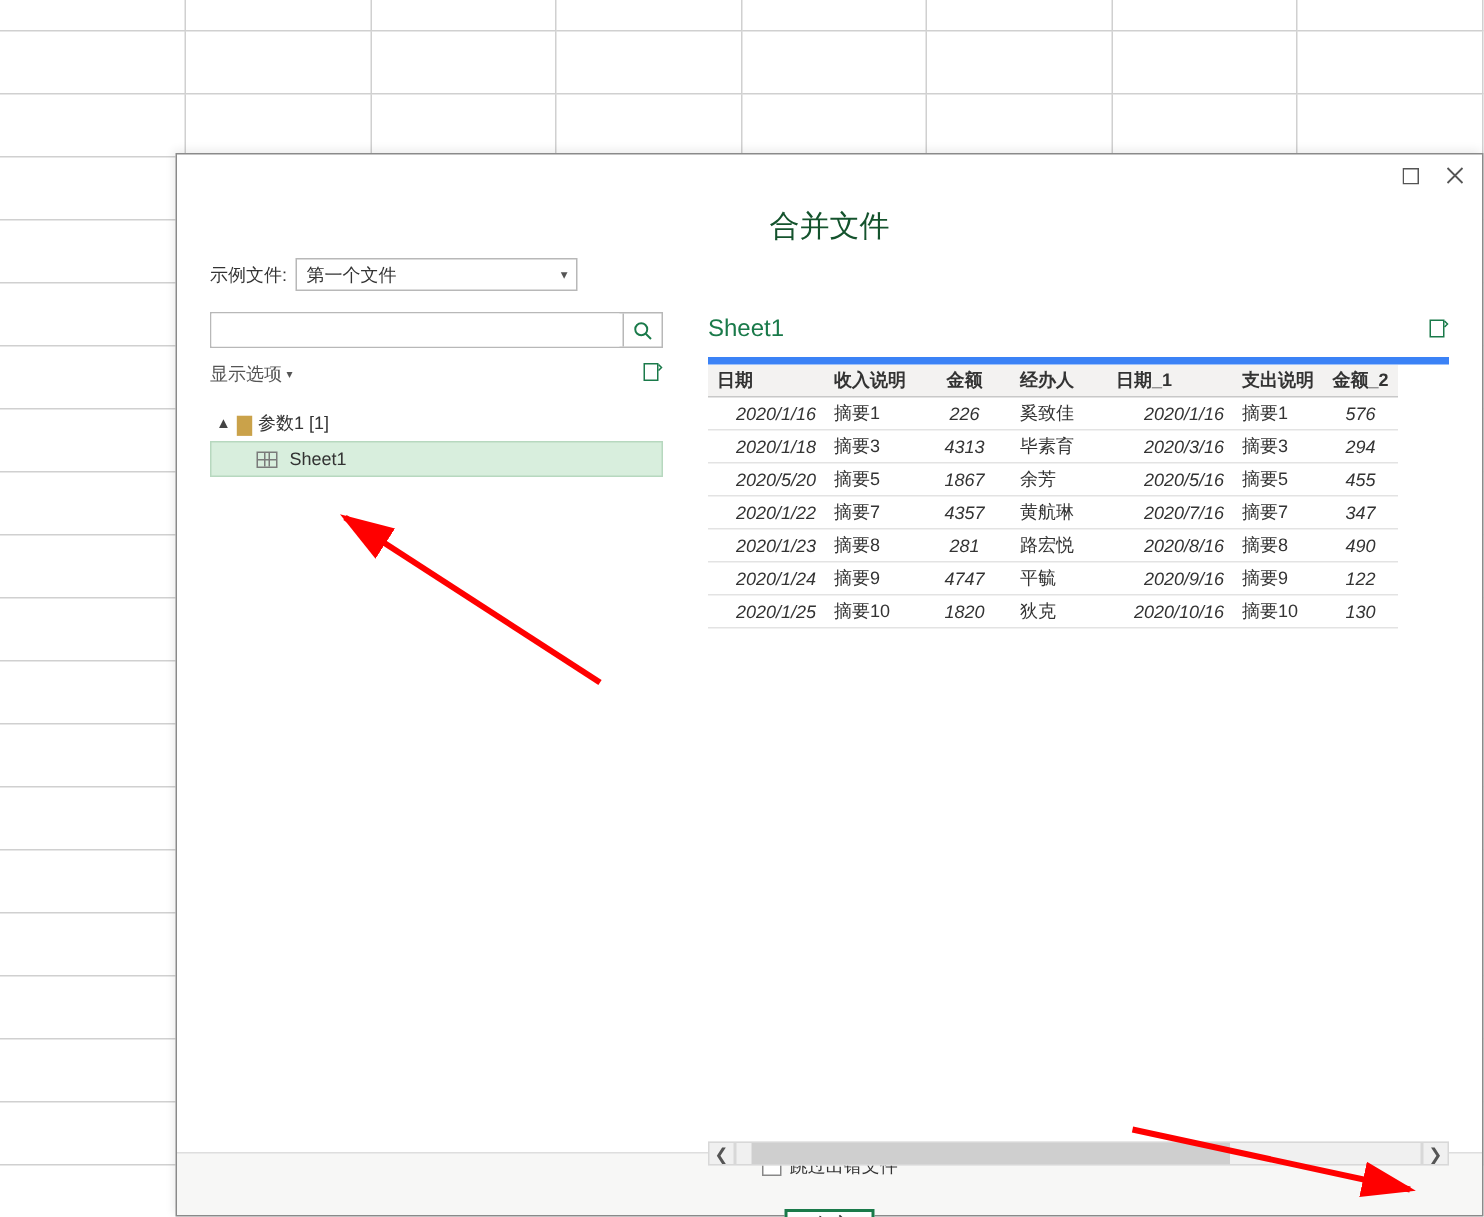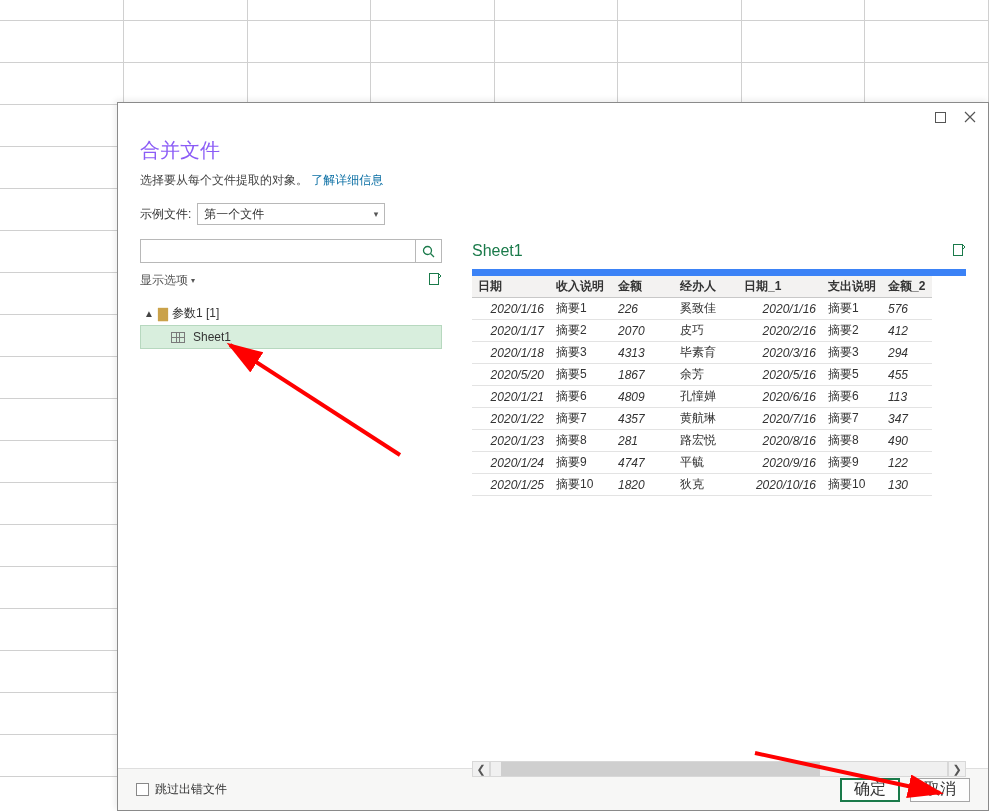--- a/index.html
+++ b/index.html
@@ -59,22 +59,23 @@
   }
   .dlg-body {
     padding: 6px 22px 0 22px;
     flex: 1 1 auto;
     display: flex;
     flex-direction: column;
     min-height: 0;
   }
   .dlg-title {
     font-size: 20px;
-    color: #8b5cf6;
+    color: #14532d;
     margin-bottom: 8px;
+    text-align: center;
   }
   .dlg-subtitle {
     font-size: 12px;
     color: #444;
     margin-bottom: 14px;
   }
   .dlg-subtitle a { color: #0b6fa4; text-decoration: none; cursor: pointer; }
 
   .sample-row {
     display: flex; align-items: center; gap: 6px;
@@ -170,42 +171,42 @@
     height: 24px;
     margin-bottom: 6px;
   }
   .preview-title { color: #1a7a4a; font-size: 16px; }
   .preview-refresh { color: #1a7a4a; cursor: pointer; }
 
   .preview-table-wrap {
     flex: 1 1 auto;
     overflow: hidden;
     position: relative;
-    border-top: 7px solid #3b82f6;
+    border-top: 5px solid #3b82f6;
   }
   table.preview {
     border-collapse: collapse;
     font-size: 12px;
     white-space: nowrap;
     table-layout: fixed;
   }
   table.preview th, table.preview td {
     border-bottom: 1px solid #e3e3e3;
     padding: 2px 6px;
     height: 20px;
     text-align: left;
     overflow: hidden;
     font-style: normal;
   }
   table.preview th {
     background: #f3f2f1;
     font-weight: bold;
     border-bottom: 1px solid #c8c8c8;
   }
-  table.preview td.num, table.preview th.num { text-align: left; }
+  table.preview td.num, table.preview th.num { text-align: center; }
   table.preview td.date { text-align: right; font-style: italic; }
   col.c-date  { width: 78px; }
   col.c-desc  { width: 62px; }
   col.c-amt   { width: 62px; }
   col.c-person{ width: 64px; }
   col.c-date2 { width: 84px; }
   col.c-desc2 { width: 60px; }
   col.c-amt2  { width: 50px; }
 
   .hscroll {
@@ -238,20 +239,21 @@
   }
 
   .footer {
     height: 42px;
     border-top: 1px solid #dedede;
     background: #f7f7f6;
     display: flex;
     align-items: center;
     padding: 0 18px;
     gap: 10px;
+    flex-direction: column;
   }
   .footer .spacer { flex: 1; }
   .chk {
     width: 13px; height: 13px;
     border: 1px solid #888;
     display: inline-block;
     margin-right: 6px;
     vertical-align: middle;
     background: #fff;
   }
@@ -483,24 +485,20 @@
     </div>
     <div class="tbtn">
       <svg width="12" height="12">
           <path d="M1 1 L11 11 M11 1 L1 11" stroke="#555" stroke-width="1.2"></path>
         </svg>
     </div>
   </div>
 
   <div class="dlg-body">
     <div class="dlg-title">合并文件</div>
-    <div class="dlg-subtitle">
-      <span>选择要从每个文件提取的对象。</span>
-      <a>了解详细信息</a>
-    </div>
 
     <div class="sample-row">
       <span>示例文件:</span>
       <div class="sample-select">
         <span>第一个文件</span>
         <span class="caret">▾</span>
       </div>
     </div>
 
     <div class="main-panes">
@@ -576,54 +574,36 @@
                 <tr>
                   <td class="date">2020/1/16</td>
                   <td>摘要1</td>
                   <td class="num"><i style="font-style:italic">226</i></td>
                   <td>奚致佳</td>
                   <td class="date">2020/1/16</td>
                   <td>摘要1</td>
                   <td class="num"><i style="font-style:italic">576</i></td>
                 </tr>
                 <tr>
-                  <td class="date">2020/1/17</td>
-                  <td>摘要2</td>
-                  <td class="num"><i style="font-style:italic">2070</i></td>
-                  <td>皮巧</td>
-                  <td class="date">2020/2/16</td>
-                  <td>摘要2</td>
-                  <td class="num"><i style="font-style:italic">412</i></td>
-                </tr>
-                <tr>
                   <td class="date">2020/1/18</td>
                   <td>摘要3</td>
                   <td class="num"><i style="font-style:italic">4313</i></td>
                   <td>毕素育</td>
                   <td class="date">2020/3/16</td>
                   <td>摘要3</td>
                   <td class="num"><i style="font-style:italic">294</i></td>
                 </tr>
                 <tr>
                   <td class="date">2020/5/20</td>
                   <td>摘要5</td>
                   <td class="num"><i style="">1867</i></td>
                   <td>余芳</td>
                   <td class="date">2020/5/16</td>
                   <td>摘要5</td>
                   <td class="num"><i style="font-style:italic">455</i></td>
-                </tr>
-                <tr>
-                  <td class="date">2020/1/21</td>
-                  <td>摘要6</td>
-                  <td class="num"><i style="font-style:italic">4809</i></td>
-                  <td>孔憧婵</td>
-                  <td class="date">2020/6/16</td>
-                  <td>摘要6</td>
-                  <td class="num"><i style="font-style:italic">113</i></td>
                 </tr>
                 <tr>
                   <td class="date">2020/1/22</td>
                   <td>摘要7</td>
                   <td class="num"><i style="font-style:italic">4357</i></td>
                   <td>黄航琳</td>
                   <td class="date">2020/7/16</td>
                   <td>摘要7</td>
                   <td class="num"><i style="font-style:italic">347</i></td>
                 </tr>

